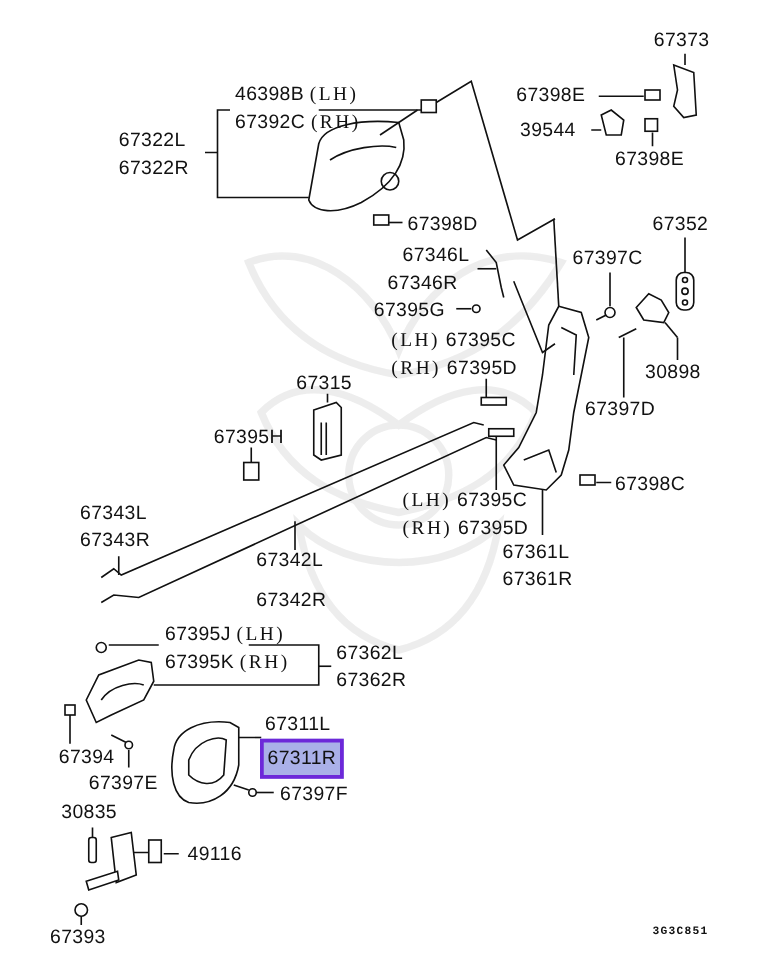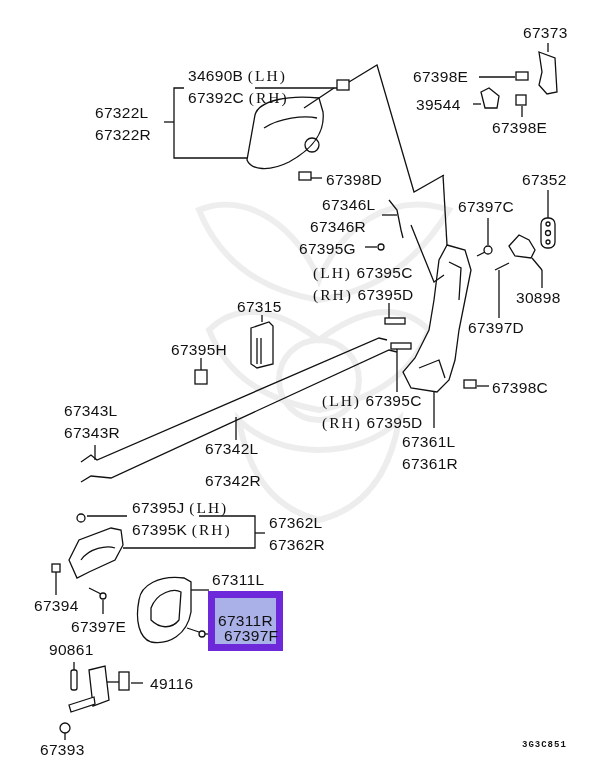--- a/index.html
+++ b/index.html
@@ -3,21 +3,21 @@
 <meta charset="utf-8">
 <style>
   html, body { margin: 0; padding: 0; background: #ffffff; }
   body { width: 609px; height: 768px; position: relative; overflow: hidden;
          font-family: "Liberation Sans", "DejaVu Sans", sans-serif; color: #111; }
   .canvas { position: absolute; left: 0; top: 0; width: 609px; height: 768px; margin-left: 19px; }
   svg.art { position: absolute; left: 0; top: 0; }
   .lbl { position: absolute; font-size: 15.5px; line-height: 18px; letter-spacing: 0.3px;
          white-space: nowrap; color: #111; cursor: pointer; }
   .lbl .side { letter-spacing: 2px; font-family: Liberation Serif, serif; }
-  .hl { background: #aab0e8; border: 7px solid #6d28d9; padding: 14px 3px; margin-left: -4px; }
+  .hl { background: #aab0e8; border: 3px solid #6d28d9; padding: 4px 3px; margin-left: -4px; }
   .code { position: absolute; left: 503px; top: 740px; font-size: 9px; font-weight: bold;
           letter-spacing: 1px; font-family: Liberation Mono, monospace; }
 </style>
 </head>
 <body>
 
 <div class="canvas">
 
 <svg class="art" width="609" height="768" viewBox="0 0 609 768">
 
@@ -140,21 +140,21 @@
     <circle cx="46" cy="728" r="5" fill="#fff"></circle>
     <line x1="46" y1="733" x2="46" y2="740"></line>
   </g>
 </svg>
 
 <div class="lbl" style="left:504px;top:24px">67373</div>
 <div class="lbl" style="left:394px;top:68px">67398E</div>
 <div class="lbl" style="left:397px;top:96px">39544</div>
 <div class="lbl" style="left:473px;top:119px">67398E</div>
 
-<div class="lbl" style="left:169px;top:67px"><span>34690B</span> <span class="side">(LH)</span></div>
+<div class="lbl" style="left:169px;top:67px"><span>46398B</span> <span class="side">(LH)</span></div>
 <div class="lbl" style="left:169px;top:89px"><span>67392C</span> <span class="side">(RH)</span></div>
 <div class="lbl" style="left:76px;top:104px">67322L</div>
 <div class="lbl" style="left:76px;top:126px">67322R</div>
 <div class="lbl" style="left:307px;top:171px">67398D</div>
 
 <div class="lbl" style="left:503px;top:171px">67352</div>
 <div class="lbl" style="left:303px;top:196px">67346L</div>
 <div class="lbl" style="left:291px;top:218px">67346R</div>
 <div class="lbl" style="left:439px;top:198px">67397C</div>
 <div class="lbl" style="left:280px;top:240px">67395G</div>
@@ -176,23 +176,23 @@
 <div class="lbl" style="left:383px;top:433px">67361L</div>
 <div class="lbl" style="left:383px;top:455px">67361R</div>
 
 <div class="lbl" style="left:113px;top:499px"><span>67395J</span> <span class="side">(LH)</span></div>
 <div class="lbl" style="left:113px;top:521px"><span>67395K</span> <span class="side">(RH)</span></div>
 <div class="lbl" style="left:250px;top:514px">67362L</div>
 <div class="lbl" style="left:250px;top:536px">67362R</div>
 
 <div class="lbl" style="left:193px;top:571px">67311L</div>
 <div class="lbl hl" style="left:193px;top:591px">67311R</div>
-<div class="lbl" style="left:15px;top:597px">67394</div>
+<div class="lbl" style="left:28px;top:597px">67394</div>
 <div class="lbl" style="left:52px;top:618px">67397E</div>
 <div class="lbl" style="left:205px;top:627px">67397F</div>
 
-<div class="lbl" style="left:30px;top:641px">90861</div>
+<div class="lbl" style="left:30px;top:641px">30835</div>
 <div class="lbl" style="left:131px;top:675px">49116</div>
 <div class="lbl" style="left:21px;top:741px">67393</div>
 
 <div class="code">3G3C851</div>
 
 </div>
 
 </body></html>

